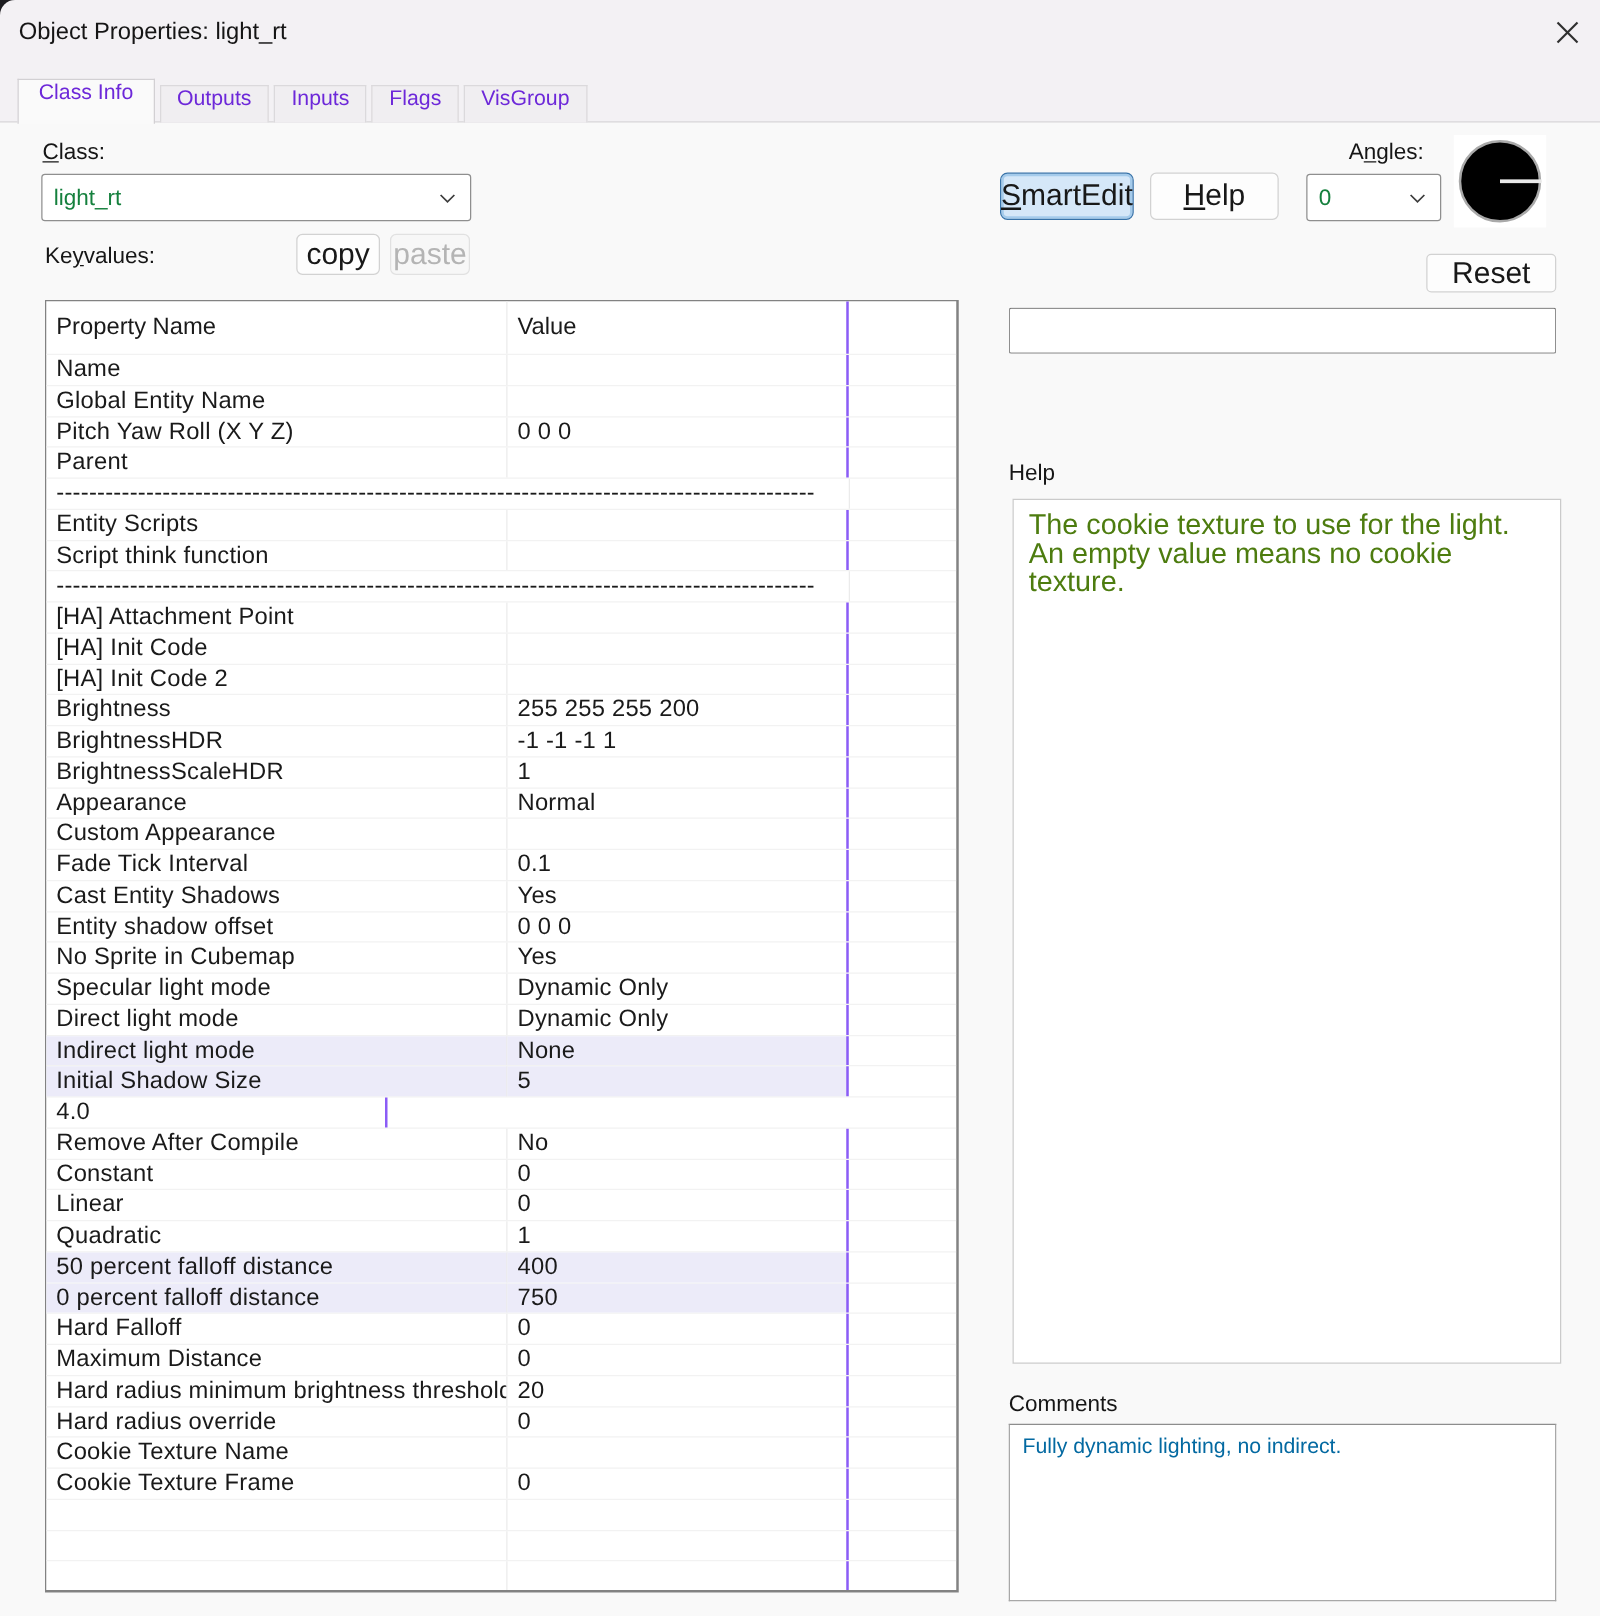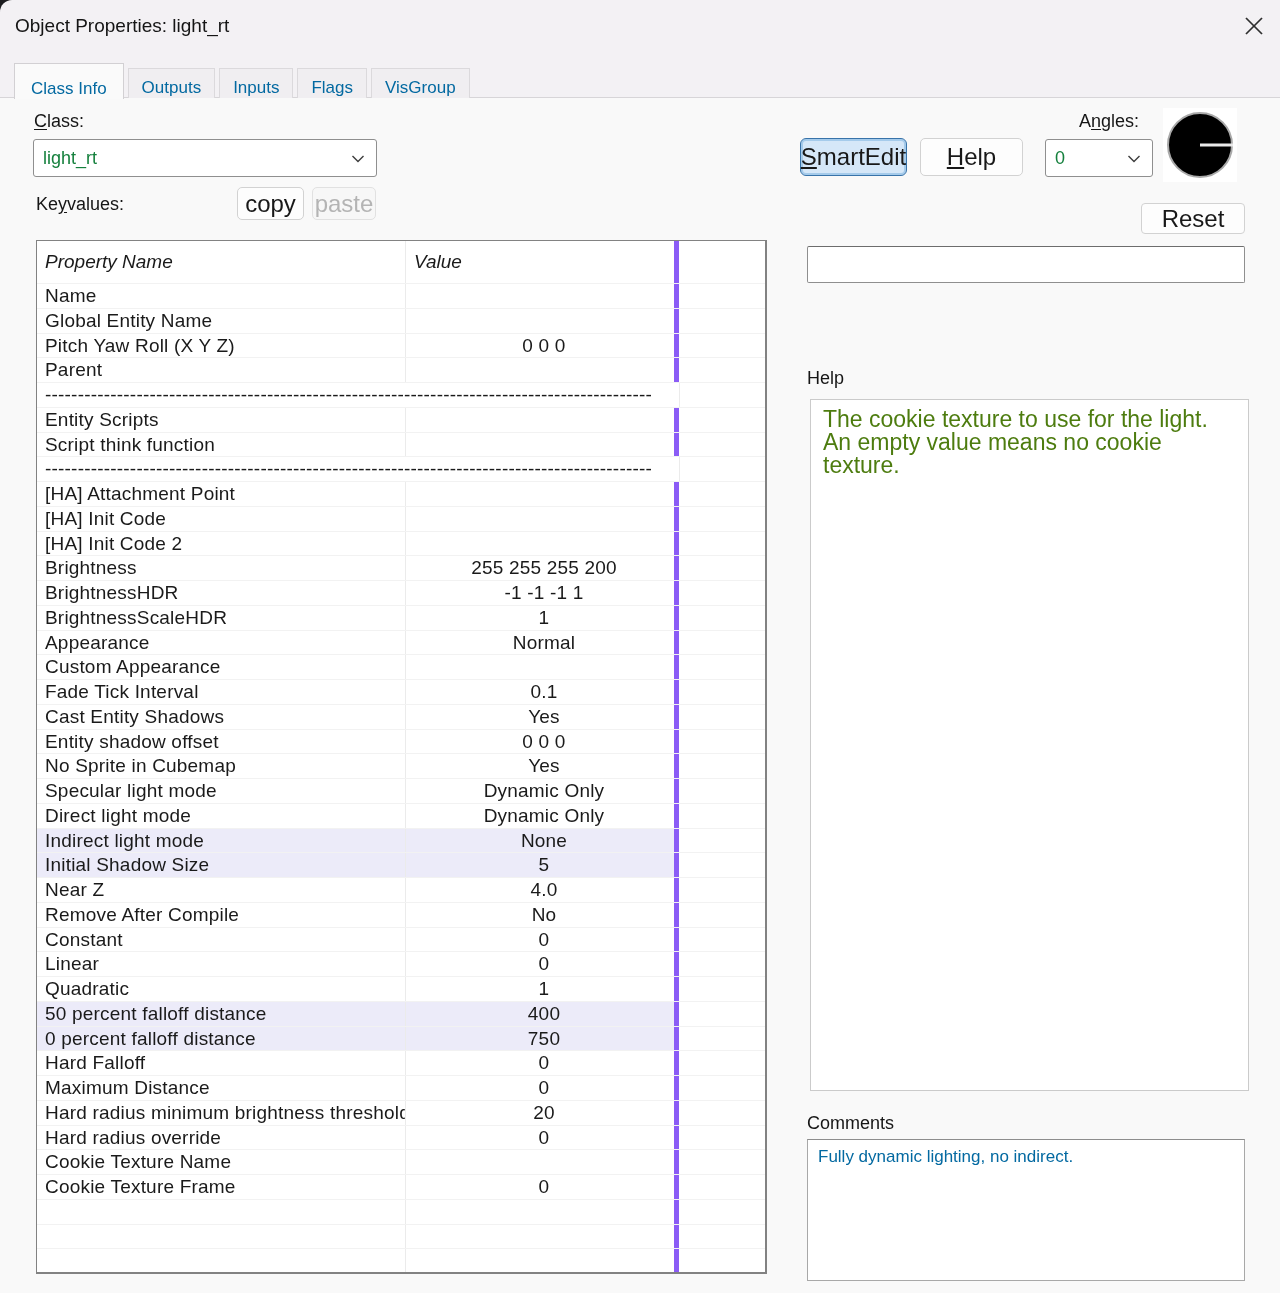--- a/index.html
+++ b/index.html
@@ -18,23 +18,23 @@
     overflow:hidden;
   }
   
   .titlebar { position:absolute; top:0; left:0; right:0; height:56px; }
   .title-text { position:absolute; left:15px; top:15px; font-size:19px; color:#151515; }
   .close-btn { position:absolute; right:11px; top:11px; width:30px; height:30px;
     display:flex; align-items:center; justify-content:center; cursor:default; }
   
   .tabbar { position:absolute; left:14px; top:62px; height:36px; display:flex; align-items:flex-end; gap:4px; z-index:3; }
   .tab {
-    height:30px; padding:0 13px; display:flex; align-items:flex-end;
+    height:30px; padding:0 13px; display:flex; align-items:flex-start;
     background:#f0eef1; border:1px solid #dbd9dc; border-bottom:none;
-    font-size:17px; color:#0369a1; white-space:nowrap;
+    font-size:17px; color:#6d28d9; white-space:nowrap;
   }
   .tab.active {
     height:36px; padding:0 16px; margin-bottom:-1px;
     background:#fafafa; border-color:#d2d0d3; z-index:4;
   }
   
   .page { position:absolute; left:0; right:0; top:97px; bottom:0;
     background:#f9f9f9; border-top:1px solid #d7d5d8; }
   .abs { position:absolute; }
   .ui-label { font-size:18px; color:#161616; }
@@ -60,23 +60,23 @@
     background:#fff; border:1px solid #8f8f8f; border-top-color:#6d6d6d;
     border-radius:2px;
   }
   
   .ptable {
     position:absolute; left:36px; top:240px; width:731px; height:1034px;
     background:#fff; border:1px solid #828282; border-right-width:2px; border-bottom-width:2px;
     overflow:hidden; font-size:19px;
   }
   .thead { display:flex; height:42px; }
-  .thead .c1, .thead .c2 { display:flex; align-items:center;font-style:italic; }
+  .thead .c1, .thead .c2 { display:flex; align-items:center; }
   .c1 { width:369px; border-right:1px solid #ebebeb; padding-left:8px; overflow:hidden; white-space:nowrap; }
-  .c2 { width:273px; border-right:5px solid #8b5cf6; padding-left:8px; overflow:hidden; white-space:nowrap;text-align:center; }
+  .c2 { width:273px; border-right:2px solid #8b5cf6; padding-left:8px; overflow:hidden; white-space:nowrap; }
   .c3 { flex:1; }
   .prow { display:flex; height:24.75px; line-height:24.5px; border-top:1px solid #f2f2f2;
     letter-spacing:0.2px; white-space:nowrap; }
   .prow.hl .c1, .prow.hl .c2 { background:#ecebf9; }
   .prow .spanning { width:643px; border-right:1px solid #ebebeb; padding-left:8px; overflow:hidden; }
   .prow .spanning span { display:inline-block; max-width:606px; overflow:hidden; white-space:nowrap; }
   
   .help-box {
     position:absolute; left:810px; top:399px; width:439px; height:692px;
     background:#fff; border:1px solid #cbcbcb; padding:8px 12px;
@@ -304,21 +304,20 @@
           <div class="c1"><span>Indirect light mode</span></div>
           <div class="c2"><span>None</span></div>
           <div class="c3"></div>
         </div>
         <div class="prow hl">
           <div class="c1"><span>Initial Shadow Size</span></div>
           <div class="c2"><span>5</span></div>
           <div class="c3"></div>
         </div>
         <div class="prow">
-          <div class="c1"><span>Near Z</span></div>
           <div class="c2"><span>4.0</span></div>
           <div class="c3"></div>
         </div>
         <div class="prow">
           <div class="c1"><span>Remove After Compile</span></div>
           <div class="c2"><span>No</span></div>
           <div class="c3"></div>
         </div>
         <div class="prow">
           <div class="c1"><span>Constant</span></div>

